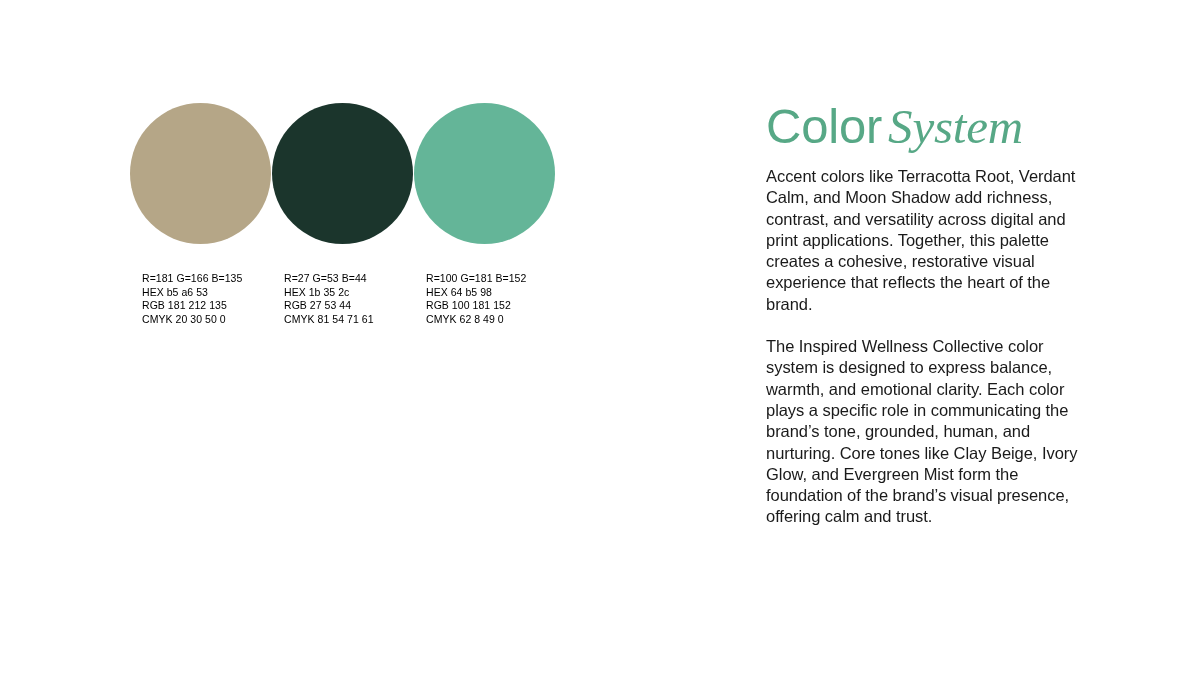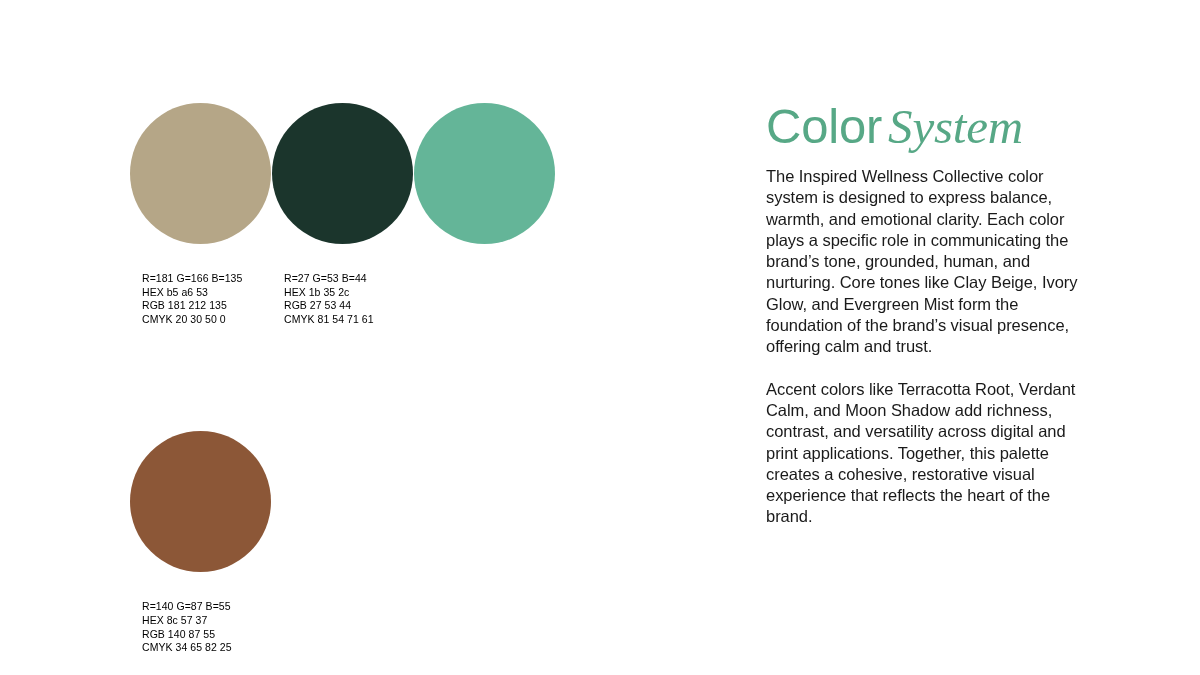--- a/index.html
+++ b/index.html
@@ -118,41 +118,38 @@
         <div class="swatch-specs">
           <span class="spec-line">R=27 G=53 B=44</span>
           <span class="spec-line">HEX 1b 35 2c</span>
           <span class="spec-line">RGB 27 53 44</span>
           <span class="spec-line">CMYK 81 54 71 61</span>
         </div>
       </div>
 
       <div class="swatch">
         <span class="swatch-circle" style="background-color: rgb(100, 181, 152);"></span>
+        <div class="swatch-specs">
+          <span class="spec-line">R=100 G=181 B=152</span>
+          <span class="spec-line">HEX 64 b5 98</span>
+          <span class="spec-line">RGB 100 181 152</span>
+          <span class="spec-line">CMYK 62 8 49 0</span>
+        </div>
       </div>
 
     </div>
 
     <div class="swatch-row">
 
 
-      <div class="swatch">
-        <span class="swatch-circle" style="background-color: rgb(140, 87, 55);"></span>
-        <div class="swatch-specs">
-          <span class="spec-line">R=140 G=87 B=55</span>
-          <span class="spec-line">HEX 8c 57 37</span>
-          <span class="spec-line">RGB 140 87 55</span>
-          <span class="spec-line">CMYK 34 65 82 25</span>
-        </div>
-      </div>
 
 
     </div>
 
   </div>
 
   <div class="text-col">
     <h1 class="title" style="color: rgb(87, 168, 134);"><span class="title-sans">Color</span><span class="title-serif">System</span></h1>
+    <p class="body-para">Accent colors like Terracotta Root, Verdant Calm, and Moon Shadow add richness, contrast, and versatility across digital and print applications. Together, this palette creates a cohesive, restorative visual experience that reflects the heart of the brand.</p>
     <p class="body-para">The Inspired Wellness Collective color system is designed to express balance, warmth, and emotional clarity. Each color plays a specific role in communicating the brand’s tone, grounded, human, and nurturing. Core tones like Clay Beige, Ivory Glow, and Evergreen Mist form the foundation of the brand’s visual presence, offering calm and trust.</p>
-    <p class="body-para">Accent colors like Terracotta Root, Verdant Calm, and Moon Shadow add richness, contrast, and versatility across digital and print applications. Together, this palette creates a cohesive, restorative visual experience that reflects the heart of the brand.</p>
   </div>
 
 </div>
 
 </body></html>

